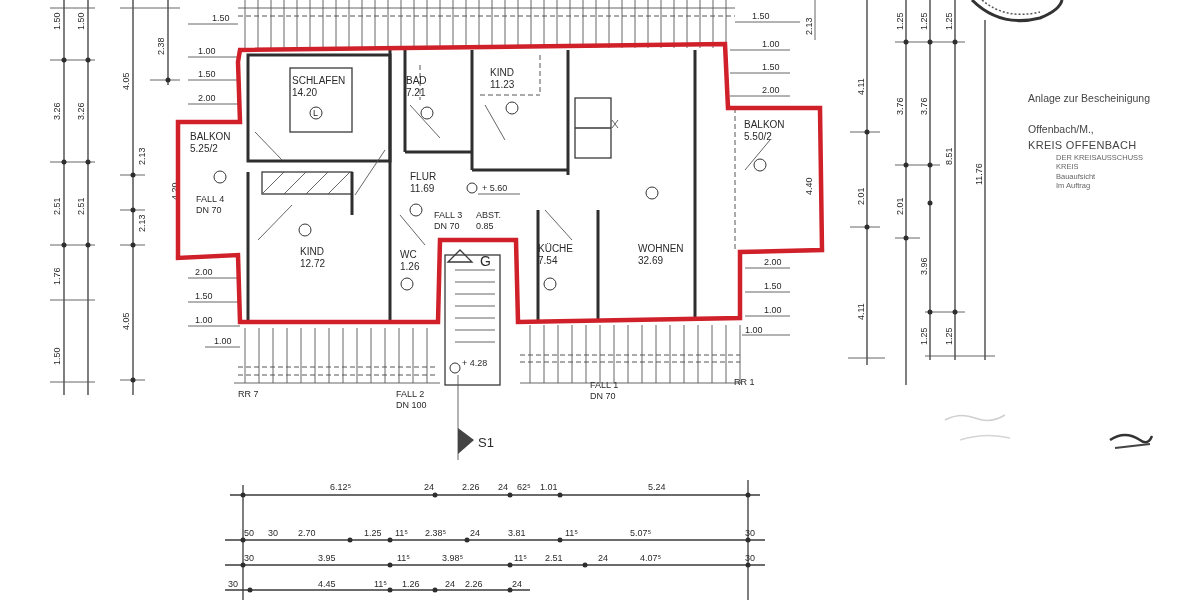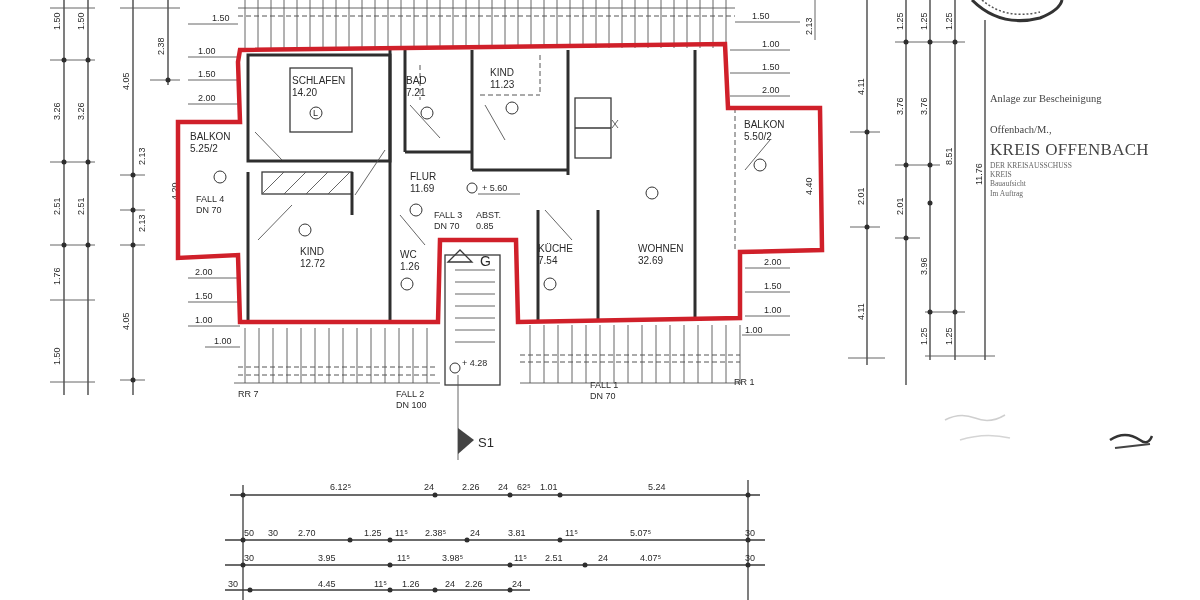--- a/index.html
+++ b/index.html
@@ -6,25 +6,25 @@
   body{width:1200px;height:600px;overflow:hidden;position:relative;font-family:"Liberation Sans",sans-serif;}
   #plan{position:absolute;left:0;top:0;width:1200px;height:600px;}
   .ln{stroke:#3a3a3a;stroke-width:1.3;fill:none;}
   .ln-thin{stroke:#555;stroke-width:0.9;fill:none;}
   .wall{stroke:#2e2e2e;stroke-width:3;fill:none;}
   .dash{stroke:#555;stroke-width:1;stroke-dasharray:5 3;fill:none;}
   .red{stroke:#d0202a;stroke-width:4.5;fill:none;stroke-linejoin:miter;}
   .t{font-family:"Liberation Sans",sans-serif;fill:#2a2a2a;}
   .room{font-size:10px;}
   .dim{font-size:9px;}
-  .stamp{position:absolute;left:990px;top:92px;color:#444;font-family:Liberation Serif, serif;}
+  .stamp{position:absolute;left:1028px;top:92px;color:#444;font-family:Liberation Sans, sans-serif;}
   .stamp div{line-height:1.25;}
   .s1{font-size:10.5px;}
-  .s2{font-size:17px;letter-spacing:0.3px;}
-  .s3{font-size:7.5px;color:#666;}
+  .s2{font-size:11px;letter-spacing:0.3px;}
+  .s3{font-size:7.5px;color:#666;margin-left:28px;}
   .dot{fill:#2e2e2e;}
   .lcirc{fill:none;stroke:#333;stroke-width:1;}
 </style>
 </head>
 <body>
 
 <svg id="plan" viewBox="0 0 1200 600">
 
   <g>
     <line class="ln" x1="64" y1="0" x2="64" y2="395"></line>

